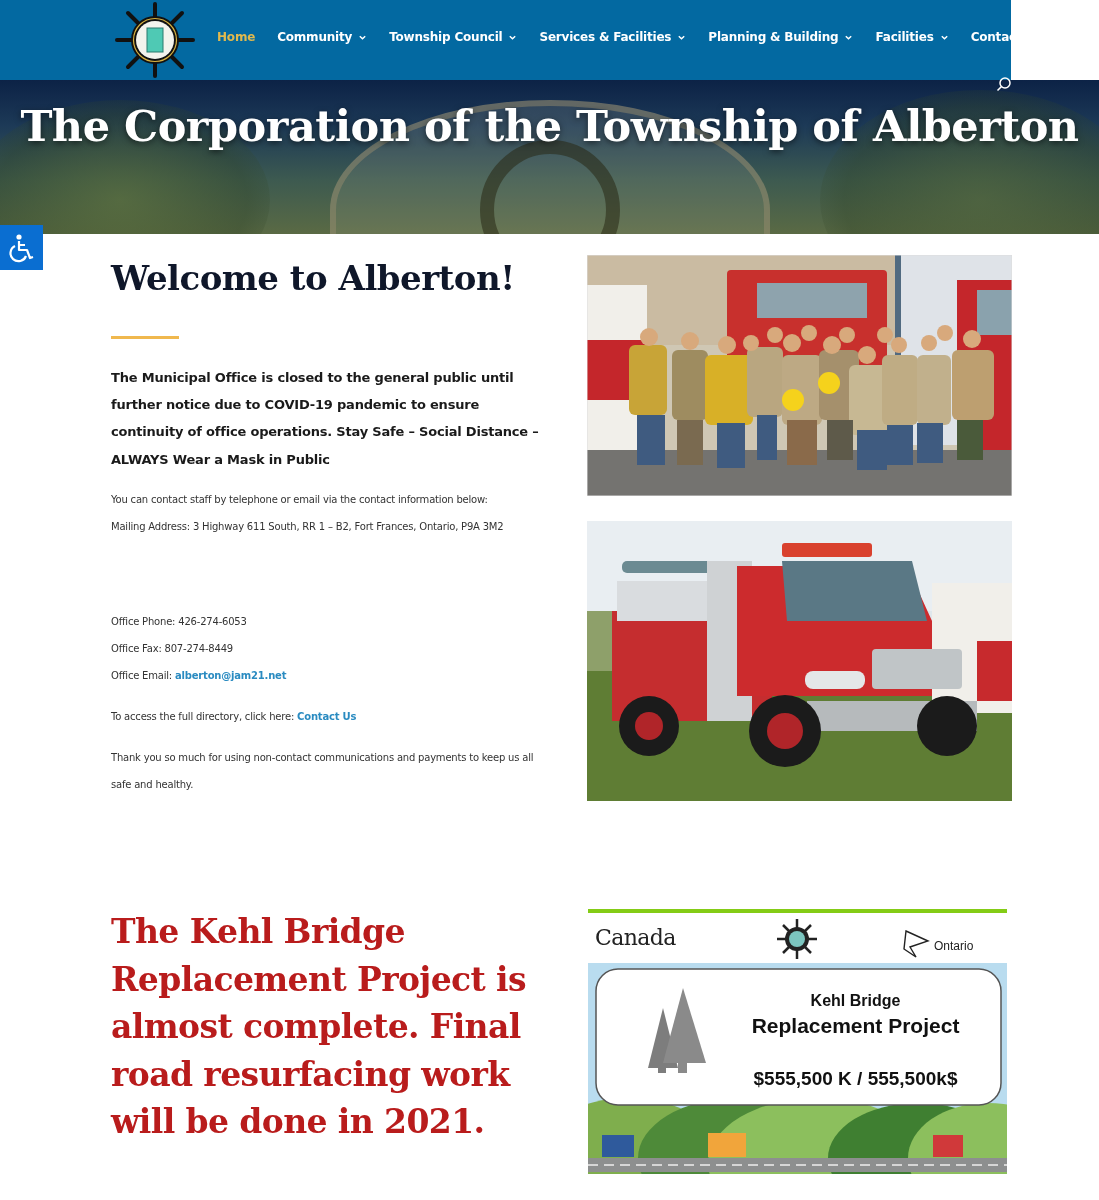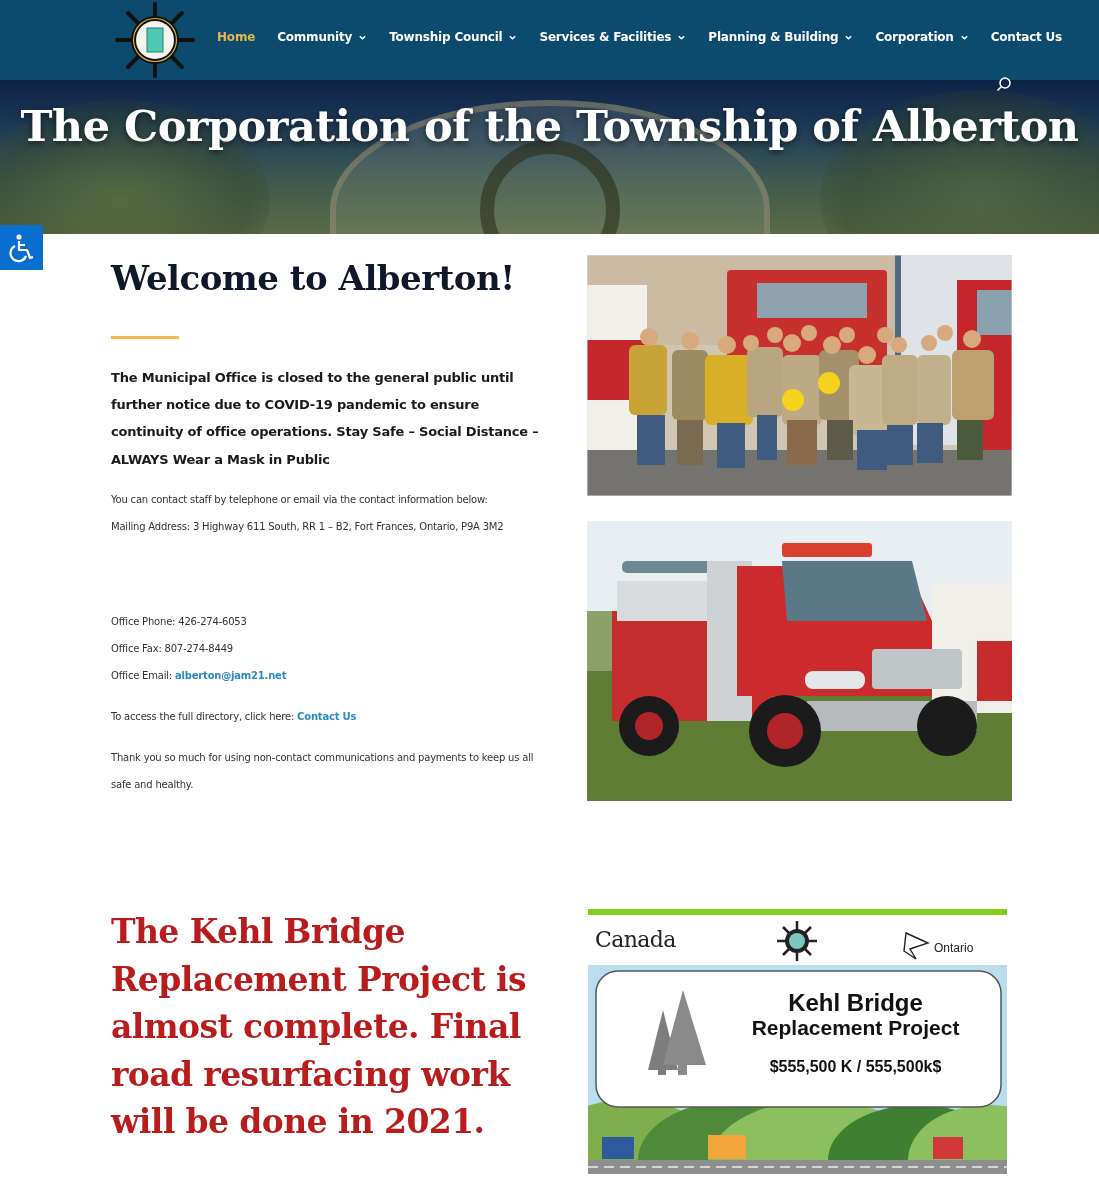--- a/index.html
+++ b/index.html
@@ -1,20 +1,20 @@
 <!DOCTYPE html>
 <html><head>
 <meta charset="utf-8">
 <style>
   * { box-sizing: border-box; margin: 0; padding: 0; }
   html, body { width: 1099px; height: 1200px; overflow: hidden; background: #ffffff; }
   body { font-family: "DejaVu Sans", sans-serif; color: #333; position: relative; }
 
   
-  .header { position: absolute; left: 0; top: 0; width: 1099px; height: 80px; background: #0c4a6e; }
+  .header { position: absolute; left: 0; top: 0; width: 1011px; height: 80px; background: #0369a1; }
   .logo { position: absolute; left: 114px; top: 2px; width: 82px; height: 76px; }
   .nav { position: absolute; left: 217px; top: 30px; display: flex; align-items: center; }
   .nav-item { font-family: "DejaVu Sans", sans-serif; font-size: 12px; font-weight: bold; color: #ffffff; margin-right: 22px; display: flex; align-items: center; white-space: nowrap; cursor: pointer; letter-spacing: -0.2px; }
   .nav-item.active { color: #e0b94e; }
   .nav-item .chev { margin-left: 6px; width: 9px; height: 9px; display: inline-block; }
   .search-icon { position: absolute; left: 995px; top: 76px; width: 18px; height: 18px; cursor: pointer; z-index: 3; }
 
   
   .hero { position: absolute; left: 0; top: 80px; width: 1099px; height: 154px; overflow: hidden;
     background: linear-gradient(180deg, #0c2246 0%, #1d3a57 30%, #3d5a50 65%, #5a6a44 100%); }
@@ -38,21 +38,21 @@
   .p4 { top: 744px; }
   .link { color: #2a8bc1; font-weight: bold; cursor: pointer; }
 
   
   .photo { position: absolute; overflow: hidden; }
   .photo1 { left: 587px; top: 255px; width: 425px; height: 241px; background: linear-gradient(180deg, #c8c2b0 0%, #b79d7a 25%, #8a6a4e 45%, #6d6154 70%, #6b6a68 100%); }
   .photo2 { left: 587px; top: 521px; width: 425px; height: 280px; background: linear-gradient(180deg, #dfe8ee 0%, #c9d7e0 25%, #8aa36b 55%, #6a8a3a 70%, #5b7a30 100%); }
 
   
   .kehl-title { position: absolute; left: 111px; top: 908px; width: 420px; font-family: "DejaVu Serif", serif; font-size: 33px; line-height: 47.6px; color: #b91c1c; letter-spacing: -0.6px; }
-  .kehl-sign { position: absolute; left: 588px; top: 909px; width: 419px; height: 265px; border-top: 6px solid #84cc16; overflow: hidden; background: #22c55e; }
+  .kehl-sign { position: absolute; left: 588px; top: 909px; width: 419px; height: 265px; border-top: 4px solid #84cc16; overflow: hidden; background: #22c55e; }
 </style>
 </head>
 <body>
 
 <div class="header">
   <div class="logo">
     <svg width="82" height="76" viewBox="0 0 82 76">
       <g stroke="#111" stroke-width="4" stroke-linecap="round">
         <line x1="41" y1="2" x2="41" y2="74"></line>
         <line x1="3" y1="38" x2="79" y2="38"></line>
@@ -87,21 +87,21 @@
           <path d="M2 3.5 L5 6.5 L8 3.5" stroke="#fff" stroke-width="1.6" fill="none"></path>
         </svg>
       </div>
     <div class="nav-item">
         <span>Planning &amp; Building</span>
         <svg class="chev" viewBox="0 0 10 10">
           <path d="M2 3.5 L5 6.5 L8 3.5" stroke="#fff" stroke-width="1.6" fill="none"></path>
         </svg>
       </div>
     <div class="nav-item">
-        <span>Corporation</span>
+        <span>Facilities</span>
         <svg class="chev" viewBox="0 0 10 10">
           <path d="M2 3.5 L5 6.5 L8 3.5" stroke="#fff" stroke-width="1.6" fill="none"></path>
         </svg>
       </div>
     <div class="nav-item">
         <span>Contact Us</span>
       </div>
   </nav>
 </div>
 
@@ -270,17 +270,17 @@
         </g>
       <circle r="12" fill="#222"></circle>
         <circle r="8" fill="#7cc6c0"></circle>
     </g>
 
     <path d="M318 18 L340 28 L322 34 L328 44 L316 36 Z" fill="none" stroke="#222" stroke-width="1.4"></path>
   </svg>
   <span style="position:absolute;left:7px;top:12px;font-family:'DejaVu Serif',serif;font-size:22px;color:#222;letter-spacing:-0.6px;">Canada</span>
   <span style="position:absolute;left:346px;top:26px;font-family:'Liberation Sans',sans-serif;font-size:12px;color:#222;">Ontario</span>
   <div style="position:absolute;left:130px;top:75px;width:275px;text-align:center;font-family:'Liberation Sans',sans-serif;font-weight:bold;color:#111;">
-    <div style="font-size:24px;line-height:25px;">Kehl Bridge</div>
+    <div style="font-size:16px;line-height:25px;">Kehl Bridge</div>
     <div style="font-size:21px;line-height:25px;">Replacement Project</div>
-    <div style="font-size:16px;line-height:25px;margin-top:14px;">$555,500 K / 555,500k$</div>
+    <div style="font-size:19px;line-height:25px;margin-top:28px;">$555,500 K / 555,500k$</div>
   </div>
 </div>
 
 </body></html>

